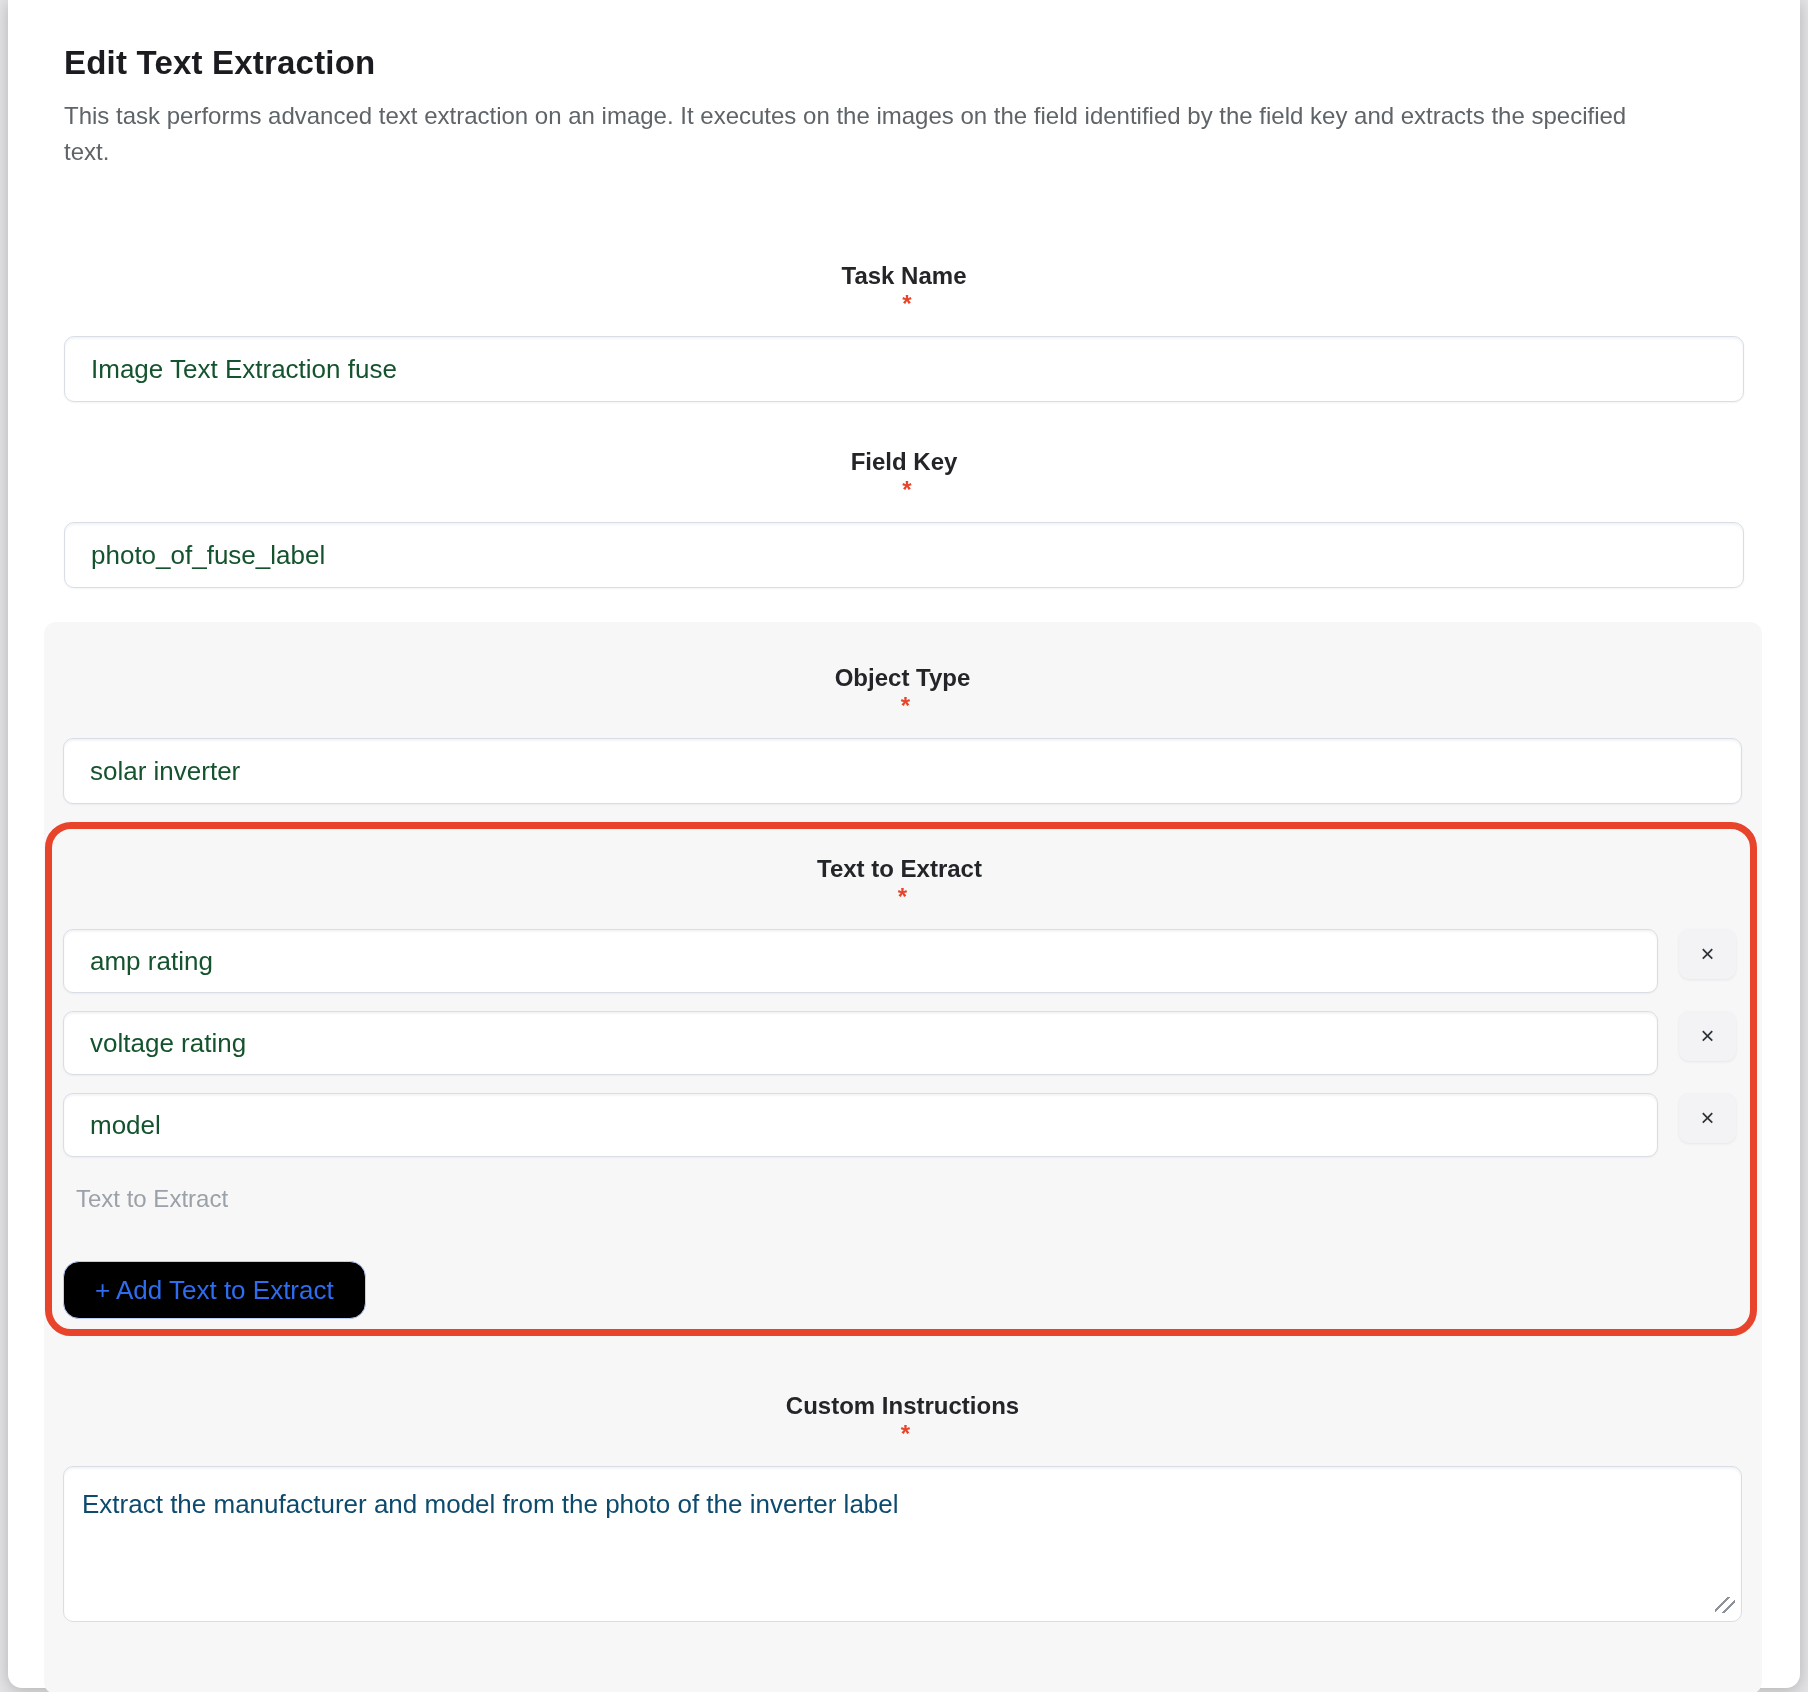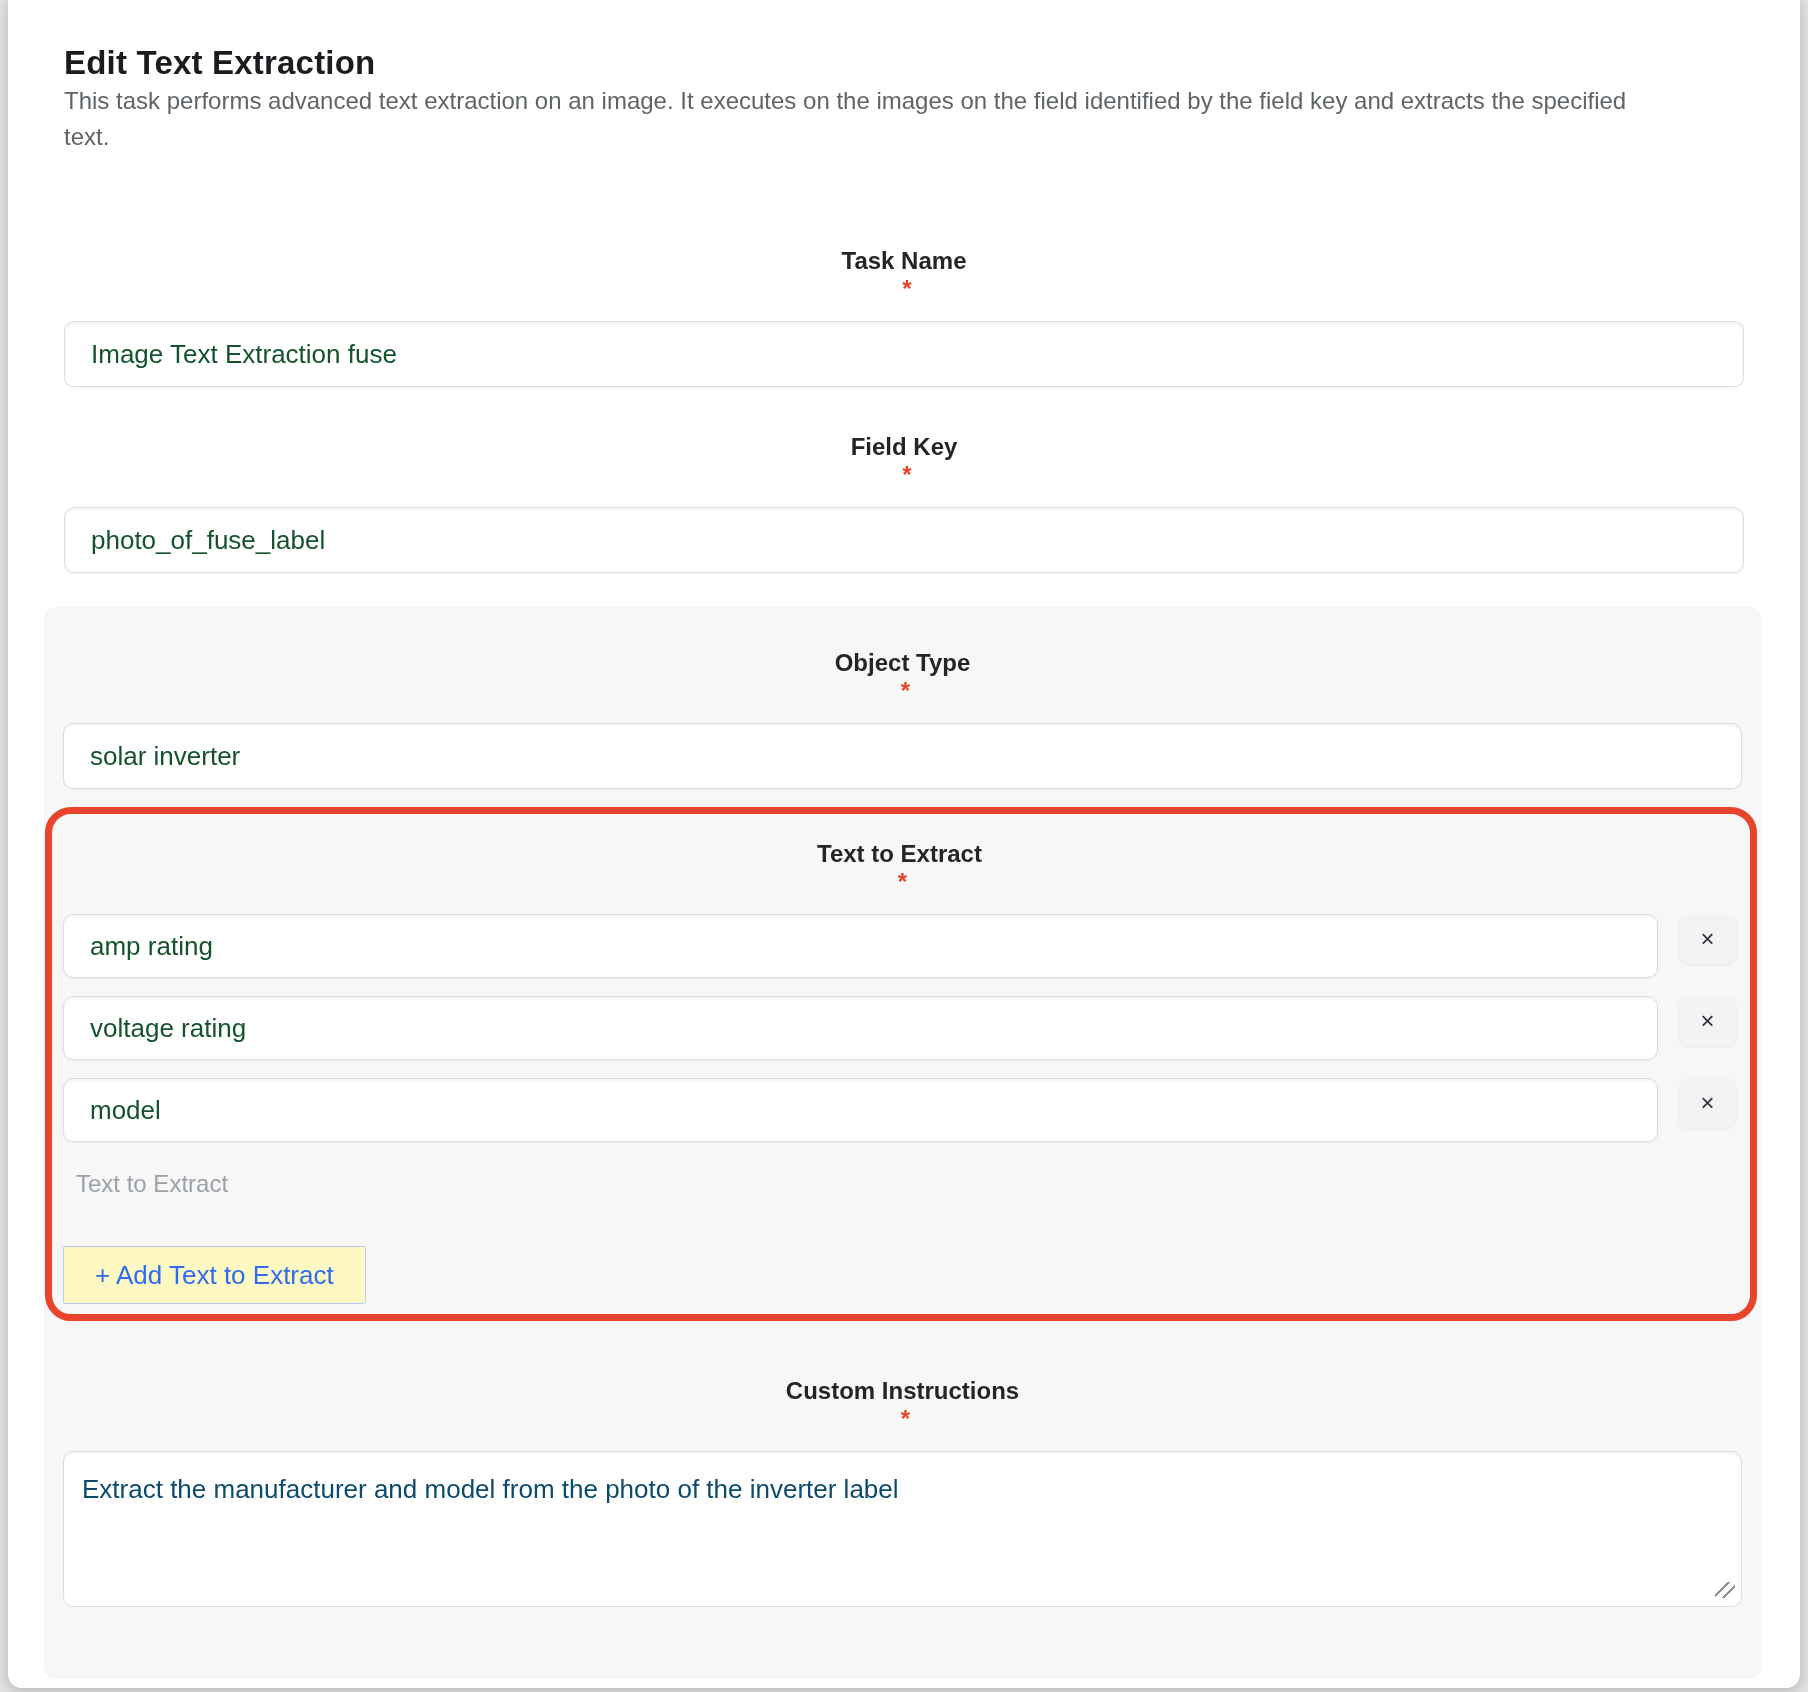--- a/index.html
+++ b/index.html
@@ -24,21 +24,21 @@
   }
   .content { padding: 44px 56px 0 56px; }
 
   .dlg-title {
     font-size: 33px;
     font-weight: 600;
     color: #1a1c1f;
     letter-spacing: .2px;
   }
   .dlg-desc {
-    margin-top: 1px;
+    margin-top: 16px;
     font-size: 24px;
     line-height: 36px;
     color: #5f6468;
     max-width: 1590px;
   }
 
   .field-label {
     display: flex;
     align-items: center;
     font-size: 24px;
@@ -109,23 +109,23 @@
     margin: 28px 0 0 13px;
     font-size: 24px;
     color: #9ba1a8;
   }
   .add-btn {
     display: inline-block;
     margin: 48px 0 0 0;
     height: 58px;
     padding: 0 31px;
     line-height: 56px;
-    background: #fef9c3;
+    background: #000000;
     border: 1px solid #b9cdf8;
-    border-radius: 2px;
+    border-radius: 16px;
     color: #2e6cf0;
     font-family: "Liberation Sans", sans-serif;
     font-size: 26px;
     cursor: pointer;
   }
 
   .row-custom { margin-top: 56px; }
   .ta-wrap { position: relative; margin-top: 18px; }
   .custom-ta {
     display: block;

